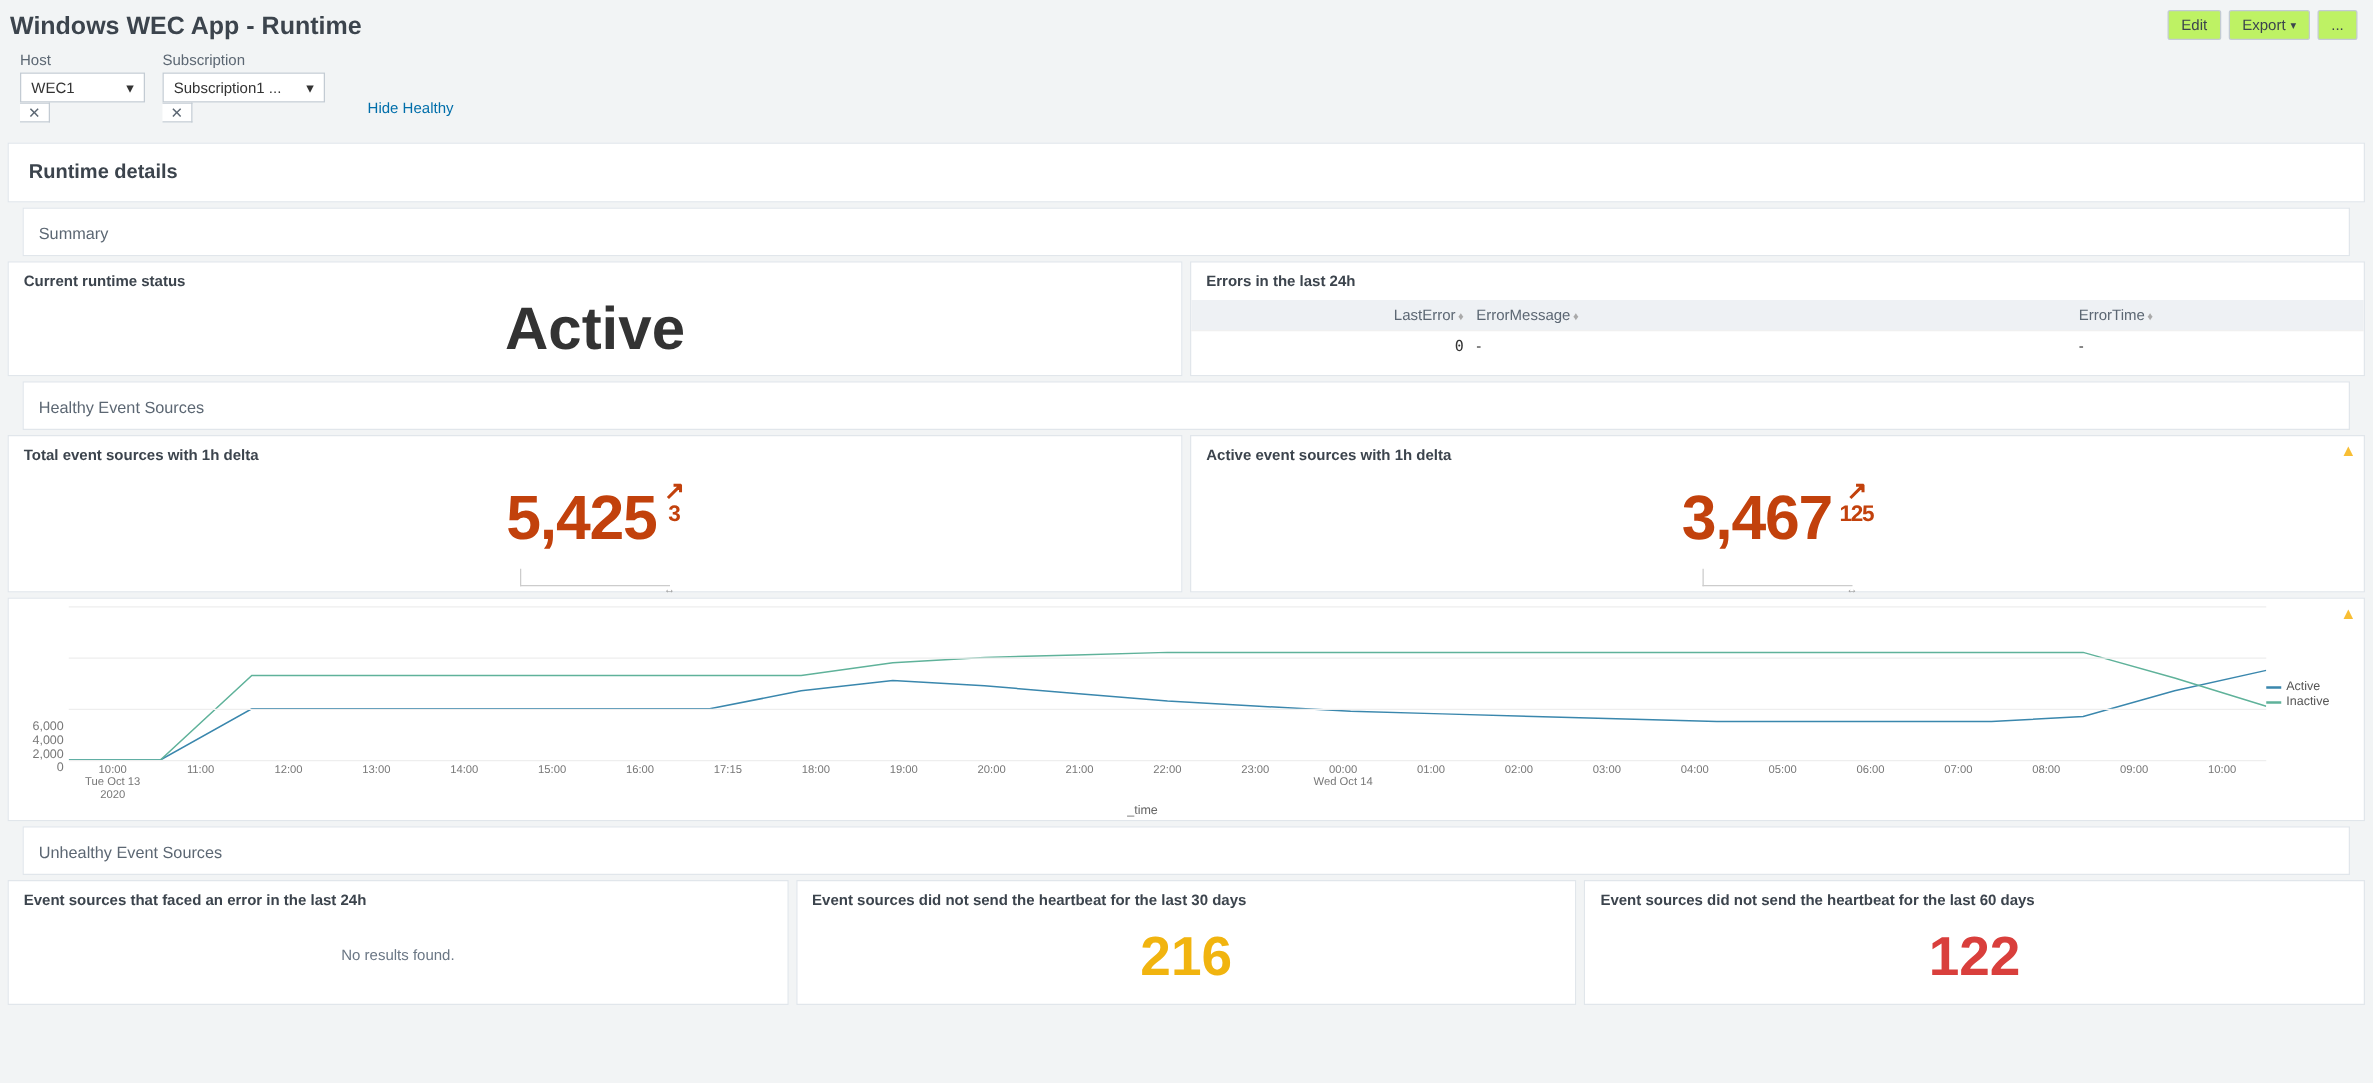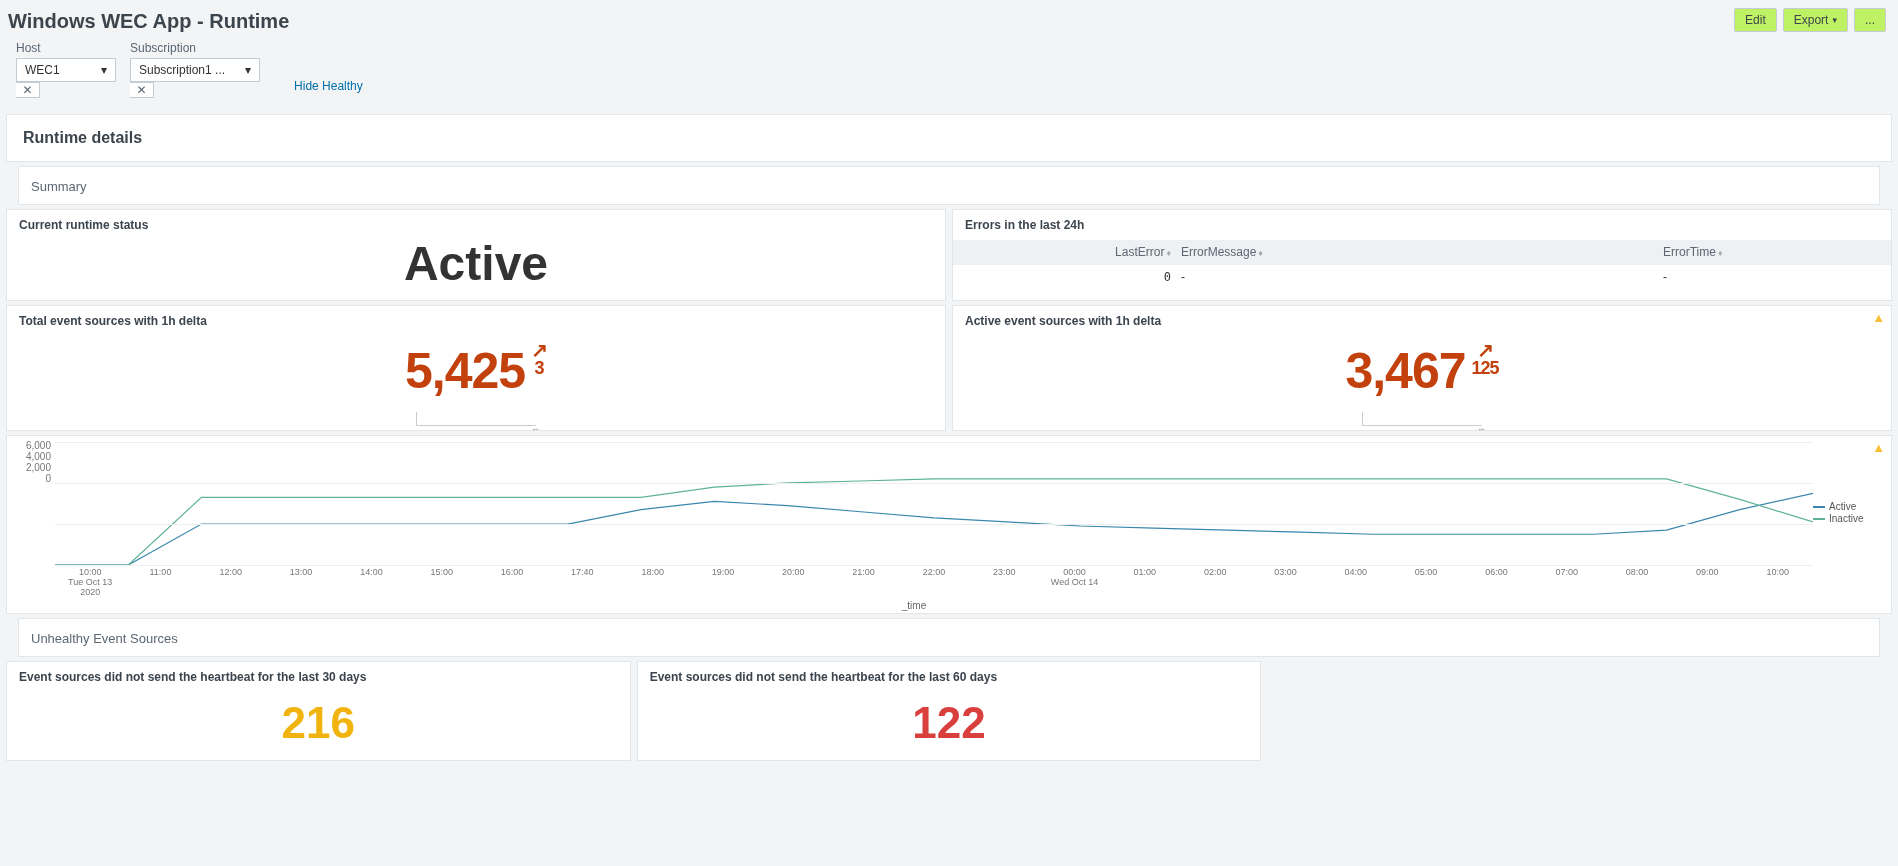--- a/index.html
+++ b/index.html
@@ -87,21 +87,21 @@
   .err-row { display:flex; padding:5px 8px; color:#333; border-top:1px solid #f0f0f0;}
   .err-row .col1 { flex:0 0 220px; text-align:right; padding-right:10px; font-family:monospace;}
   .err-row .col2 { flex:1; }
   .err-row .col3 { flex:0 0 220px; }
   .sort-icon { font-size:9px; color:#aaa; margin-left:2px; }
 
   
   .chart-card { background:#fff; border:1px solid #e1e6eb; margin:4px 0; position:relative; }
   .chart-body { display:flex; padding:4px 8px 8px 8px; }
   .chart-plot { flex:1; position:relative; height:165px; }
-  .y-labels { position:absolute; left:0; top:0; bottom:28px; width:36px; display:flex; flex-direction:column; justify-content:flex-start; font-size:10px; color:#777; text-align:right; }
+  .y-labels { position:absolute; left:0; top:0; bottom:28px; width:36px; display:flex; flex-direction:column; justify-content:flex-end; font-size:10px; color:#777; text-align:right; }
   .plot-area { position:absolute; left:40px; right:0; top:2px; bottom:40px; }
   .gridline { position:absolute; left:0; right:0; border-top:1px solid #eee; }
   .x-labels { position:absolute; left:40px; right:0; bottom:0; height:38px; display:flex; font-size:9px; color:#777; }
   .x-tick { flex:1; text-align:center; }
   .x-axis-label { position:absolute; left:0; right:0; bottom:-6px; text-align:center; font-size:10px; color:#666; }
   .legend { width:70px; font-size:10px; color:#555; padding-top:60px; }
   .legend-item { display:flex; align-items:center; gap:4px; margin:1px 0;}
   .legend-swatch { width:12px; height:2px; }
   svg.lines { width:100%; height:100%; }
 
@@ -182,20 +182,21 @@
         </div>
         <div class="err-row">
           <div class="col1">0</div>
           <div class="col2">-</div>
           <div class="col3">-</div>
         </div>
       </div>
     </div>
   </div>
 
+  <div class="section-heading">Healthy Event Sources</div>
 
   <div class="grid-2">
     <div class="card">
       <div class="card-header">Total event sources with 1h delta</div>
       <div class="single-wrap">
         <div class="single-num">
           <span>5,425</span>
           <span class="delta-box">
             <span class="delta-arrow">↗</span>
             <span class="delta-val">3</span>
@@ -237,21 +238,21 @@
             </svg>
         <div class="gridline" style="top: 0%;"></div><div class="gridline" style="top: 33.3333%;"></div><div class="gridline" style="top: 66.6667%;"></div><div class="gridline" style="top: 100%;"></div></div>
         <div class="x-labels" id="xlabels">
             <div class="x-tick">10:00<br>Tue Oct 13<br>2020</div>
             <div class="x-tick">11:00</div>
             <div class="x-tick">12:00</div>
             <div class="x-tick">13:00</div>
             <div class="x-tick">14:00</div>
             <div class="x-tick">15:00</div>
             <div class="x-tick">16:00</div>
-            <div class="x-tick">17:40</div>
+            <div class="x-tick">17:15</div>
             <div class="x-tick">18:00</div>
             <div class="x-tick">19:00</div>
             <div class="x-tick">20:00</div>
             <div class="x-tick">21:00</div>
             <div class="x-tick">22:00</div>
             <div class="x-tick">23:00</div>
             <div class="x-tick">00:00<br>Wed Oct 14</div>
             <div class="x-tick">01:00</div>
             <div class="x-tick">02:00</div>
             <div class="x-tick">03:00</div>
@@ -275,20 +276,24 @@
           <span>Inactive</span>
         </div>
       </div>
     </div>
   </div>
 
   <div class="section-heading">Unhealthy Event Sources</div>
 
   <div class="grid-3">
     <div class="card">
+      <div class="card-header">Event sources that faced an error in the last 24h</div>
+      <div class="no-results">No results found.</div>
+    </div>
+    <div class="card">
       <div class="card-header">Event sources did not send the heartbeat for the last 30 days</div>
       <div class="big-yellow">216</div>
     </div>
     <div class="card">
       <div class="card-header">Event sources did not send the heartbeat for the last 60 days</div>
       <div class="big-red">122</div>
     </div>
   </div>
 
 </div>

